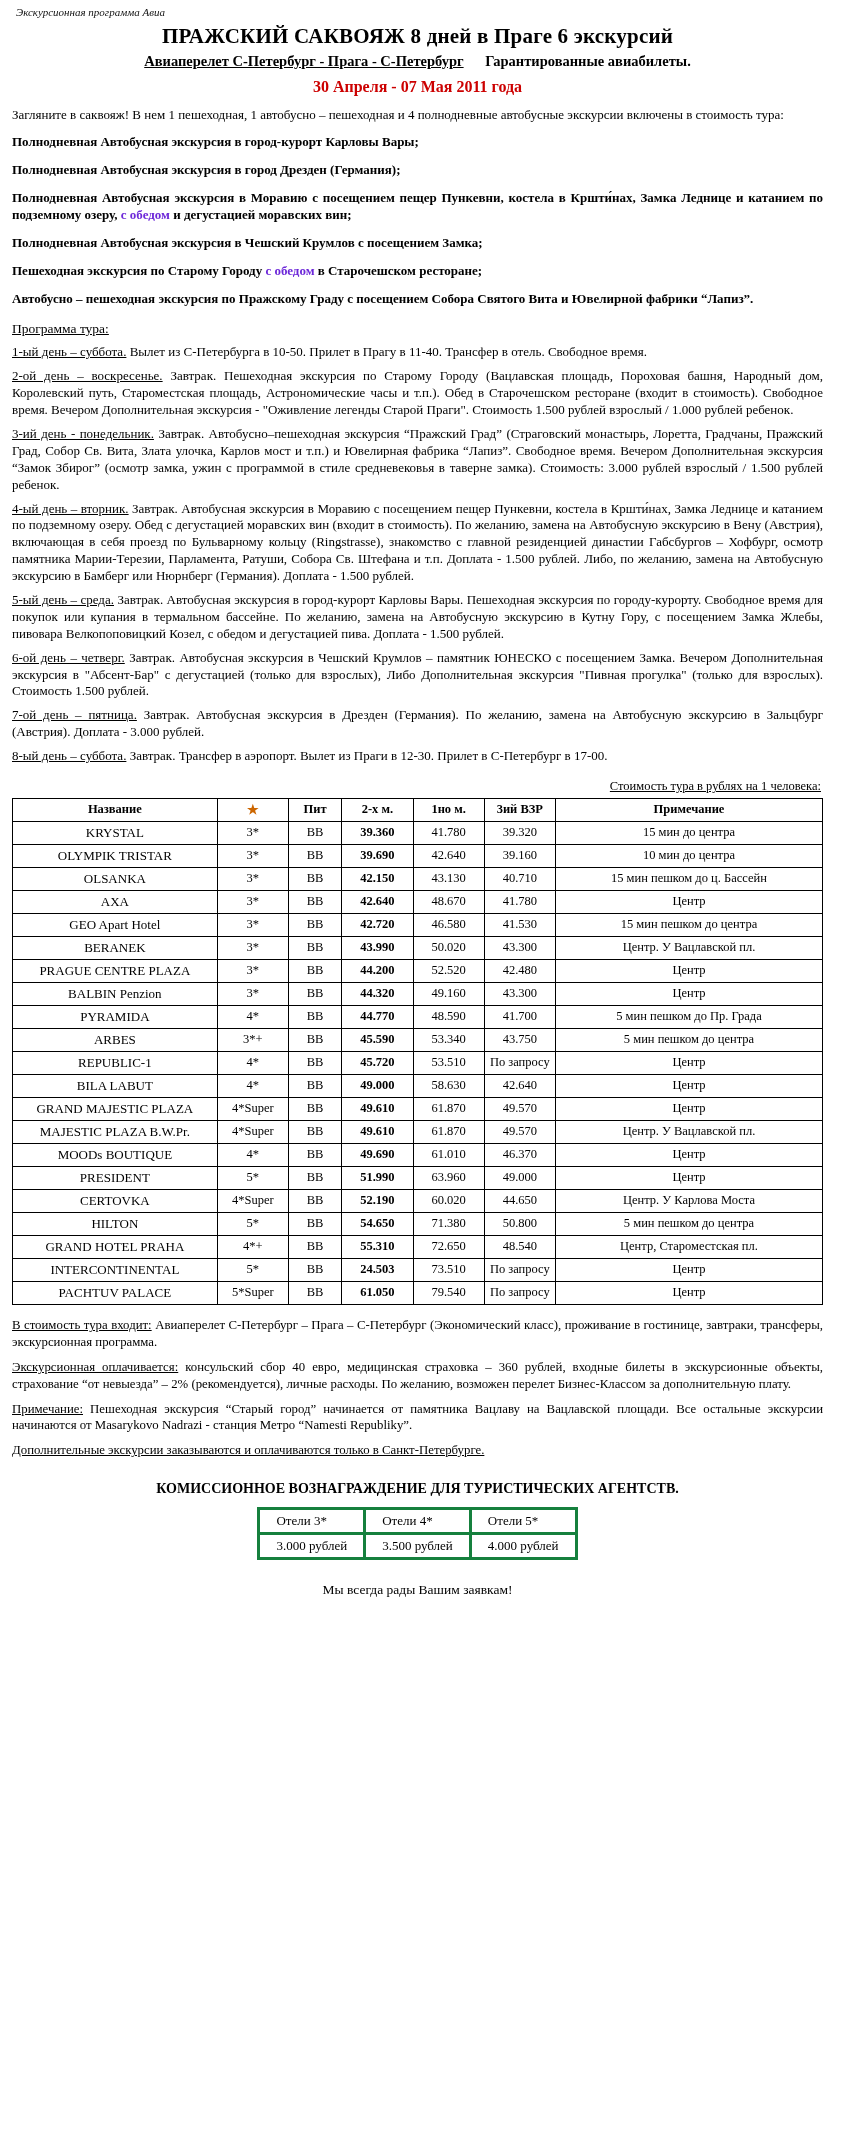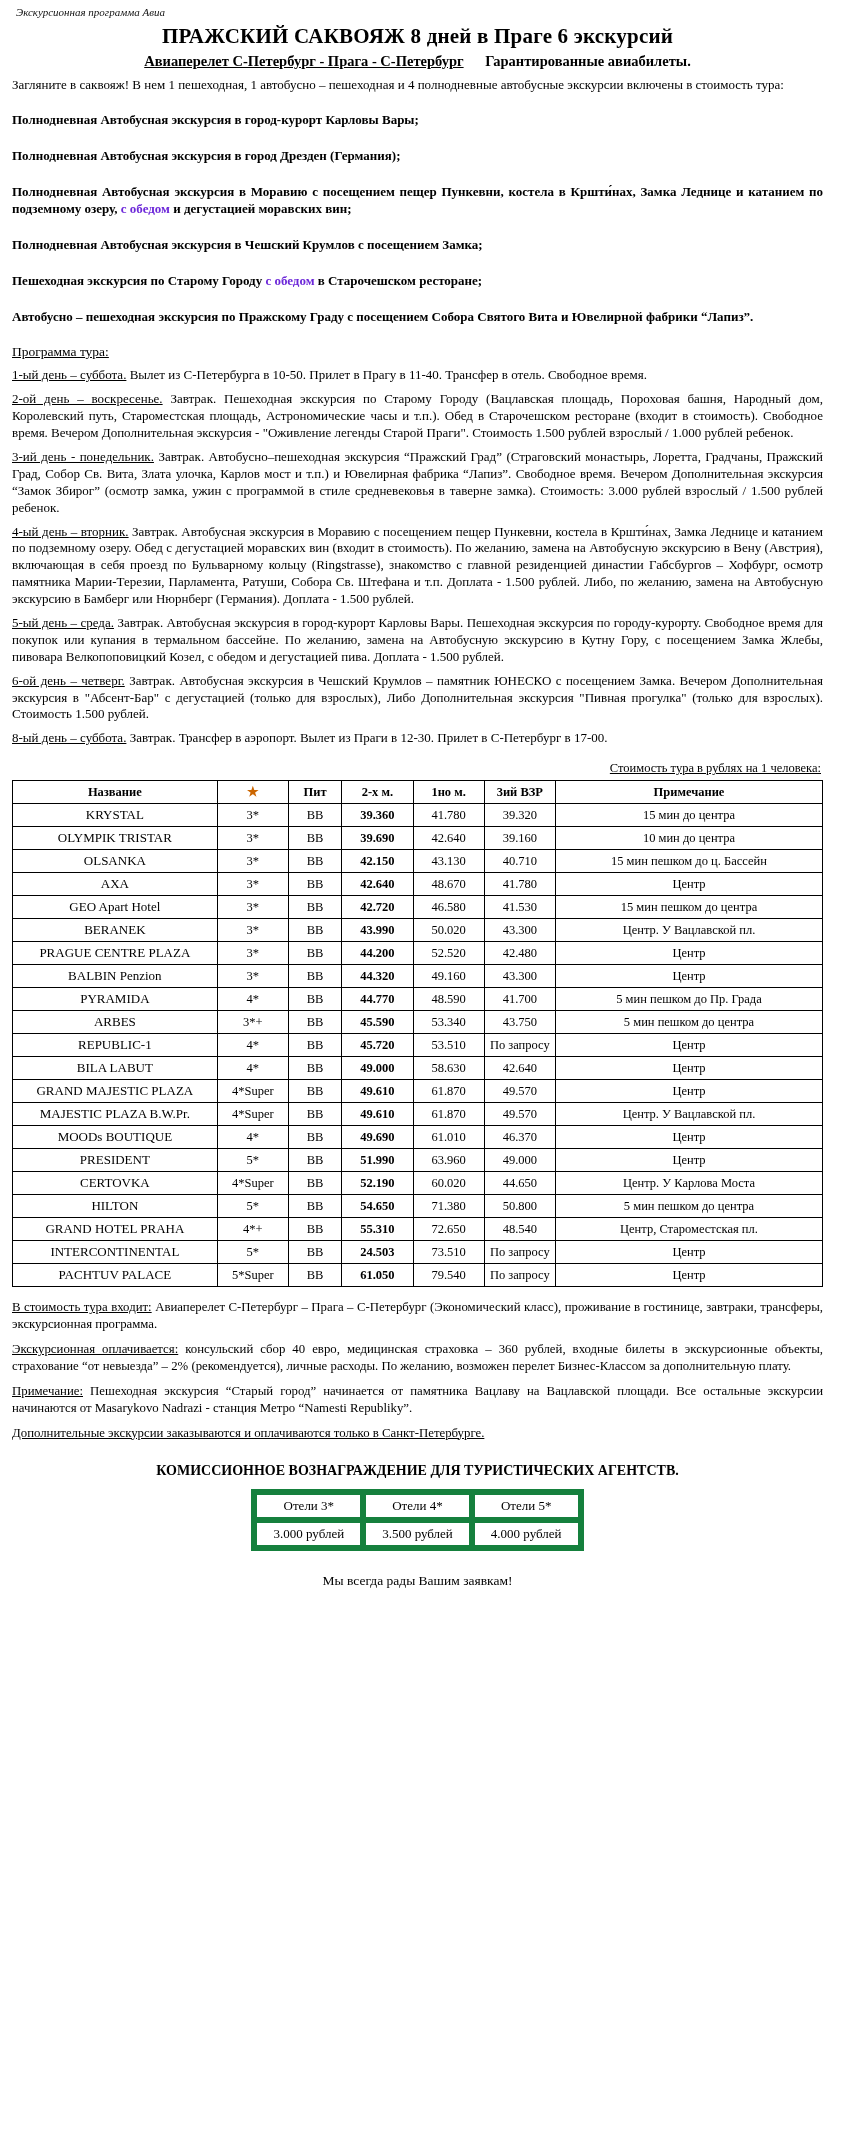--- a/index.html
+++ b/index.html
@@ -37,21 +37,21 @@
     font-size:16px;
     color:#cc0000;
     margin:8px 0 10px 0;
   }
   p.body{
     margin:6px 0;
     text-align:justify;
     line-height:1.32;
   }
   .excursions{margin:10px 0 4px 0;}
-  .excursions p{margin:19px 0; text-align:justify; line-height:1.3;}
+  .excursions p{margin:11px 0; text-align:justify; line-height:1.3;}
   .b{font-weight:bold;}
   .red{color:#6d28d9;}
   .u{text-decoration:underline;}
   .prog-head{
     margin:14px 0 6px 0;
     text-decoration:underline;
     font-size:13.5px;
   }
   .day{margin:7px 0; text-align:justify; line-height:1.3; font-size:13px;}
   .price-note{
@@ -90,23 +90,22 @@
     font-weight:bold;
     font-size:14px;
     margin:22px 0 10px 0;
   }
   table.comm{
     border-collapse:collapse;
     margin:0 auto;
     font-size:13px;
   }
   table.comm td, table.comm th{
-    border:6px solid #15803d;
+    border:3px solid #15803d;
     padding:3px 16px;
-    text-align:center;
   }
   .footer{
     text-align:center;
     margin:22px 0 6px 0;
     font-size:13.5px;
   }
 </style>
 </head>
 <body>
 
@@ -115,20 +114,21 @@
   <div class="top-note">Экскурсионная программа Авиа</div>
 
   <div class="title">ПРАЖСКИЙ САКВОЯЖ 8 дней в Праге   6 экскурсий</div>
 
   <div class="subtitle">
     <span class="u">Авиаперелет С-Петербург - Прага - С-Петербург</span>
     &nbsp;&nbsp;&nbsp;&nbsp;
     <span>Гарантированные авиабилеты.</span>
   </div>
 
+  <div class="dates">30 Апреля - 07 Мая 2011 года</div>
 
   <p class="body">Загляните в саквояж! В нем 1 пешеходная, 1 автобусно – пешеходная и 4 полнодневные автобусные экскурсии включены в стоимость тура:</p>
 
   <div class="excursions">
     <p>
       <span class="b">Полнодневная Автобусная экскурсия в город-курорт </span><span class="b">Карловы Вары;</span>
     </p>
     <p>
       <span class="b">Полнодневная Автобусная экскурсия в город </span><span class="b">Дрезден (Германия);</span>
     </p>
@@ -158,20 +158,23 @@
     <span class="u">3-ий день - понедельник.</span><span> Завтрак. Автобусно–пешеходная экскурсия “Пражский Град” (Страговский монастырь, Лоретта, Градчаны, Пражский Град, Собор Св. Вита, Злата улочка, Карлов мост и т.п.) и Ювелирная фабрика “Лапиз”. Свободное время. Вечером Дополнительная экскурсия “Замок Збирог” (осмотр замка, ужин с программой в стиле средневековья в таверне замка). Стоимость: 3.000 рублей взрослый / 1.500 рублей ребенок.</span>
   </p>
   <p class="day">
     <span class="u">4-ый день – вторник.</span><span> Завтрак. Автобусная экскурсия в Моравию с посещением пещер Пункевни, костела в Кршти́нах, Замка Леднице и катанием по подземному озеру. Обед с дегустацией моравских вин (входит в стоимость). По желанию, замена на Автобусную экскурсию в Вену (Австрия), включающая в себя проезд по Бульварному кольцу (Ringstrasse), знакомство с главной резиденцией династии Габсбургов – Хофбург, осмотр памятника Марии-Терезии, Парламента, Ратуши, Собора Св. Штефана и т.п. Доплата - 1.500 рублей. Либо, по желанию, замена на Автобусную экскурсию в Бамберг или Нюрнберг (Германия). Доплата - 1.500 рублей.</span>
   </p>
   <p class="day">
     <span class="u">5-ый день – среда.</span><span> Завтрак. Автобусная экскурсия в город-курорт Карловы Вары. Пешеходная экскурсия по городу-курорту. Свободное время для покупок или купания в термальном бассейне. По желанию, замена на Автобусную экскурсию в Кутну Гору, с посещением Замка Жлебы, пивовара Велкопоповицкий Козел, с обедом и дегустацией пива. Доплата - 1.500 рублей.</span>
   </p>
   <p class="day">
     <span class="u">6-ой день – четверг.</span><span> Завтрак. Автобусная экскурсия в Чешский Крумлов – памятник ЮНЕСКО с посещением Замка. Вечером Дополнительная экскурсия в "Абсент-Бар" с дегустацией (только для взрослых), Либо Дополнительная экскурсия "Пивная прогулка" (только для взрослых). Стоимость 1.500 рублей.</span>
+  </p>
+  <p class="day">
+    <span class="u">7-ой день – пятница.</span><span> Завтрак. Автобусная экскурсия в Дрезден (Германия). По желанию, замена на Автобусную экскурсию в Зальцбург (Австрия). Доплата - 3.000 рублей.</span>
   </p>
   <p class="day">
     <span class="u">8-ый день – суббота.</span><span> Завтрак. Трансфер в аэропорт. Вылет из Праги в 12-30. Прилет в С-Петербург в 17-00.</span>
   </p>
 
   <div class="price-note">Стоимость тура в рублях на 1 человека:</div>
 
   <table class="hotels">
     <thead>
       <tr>

